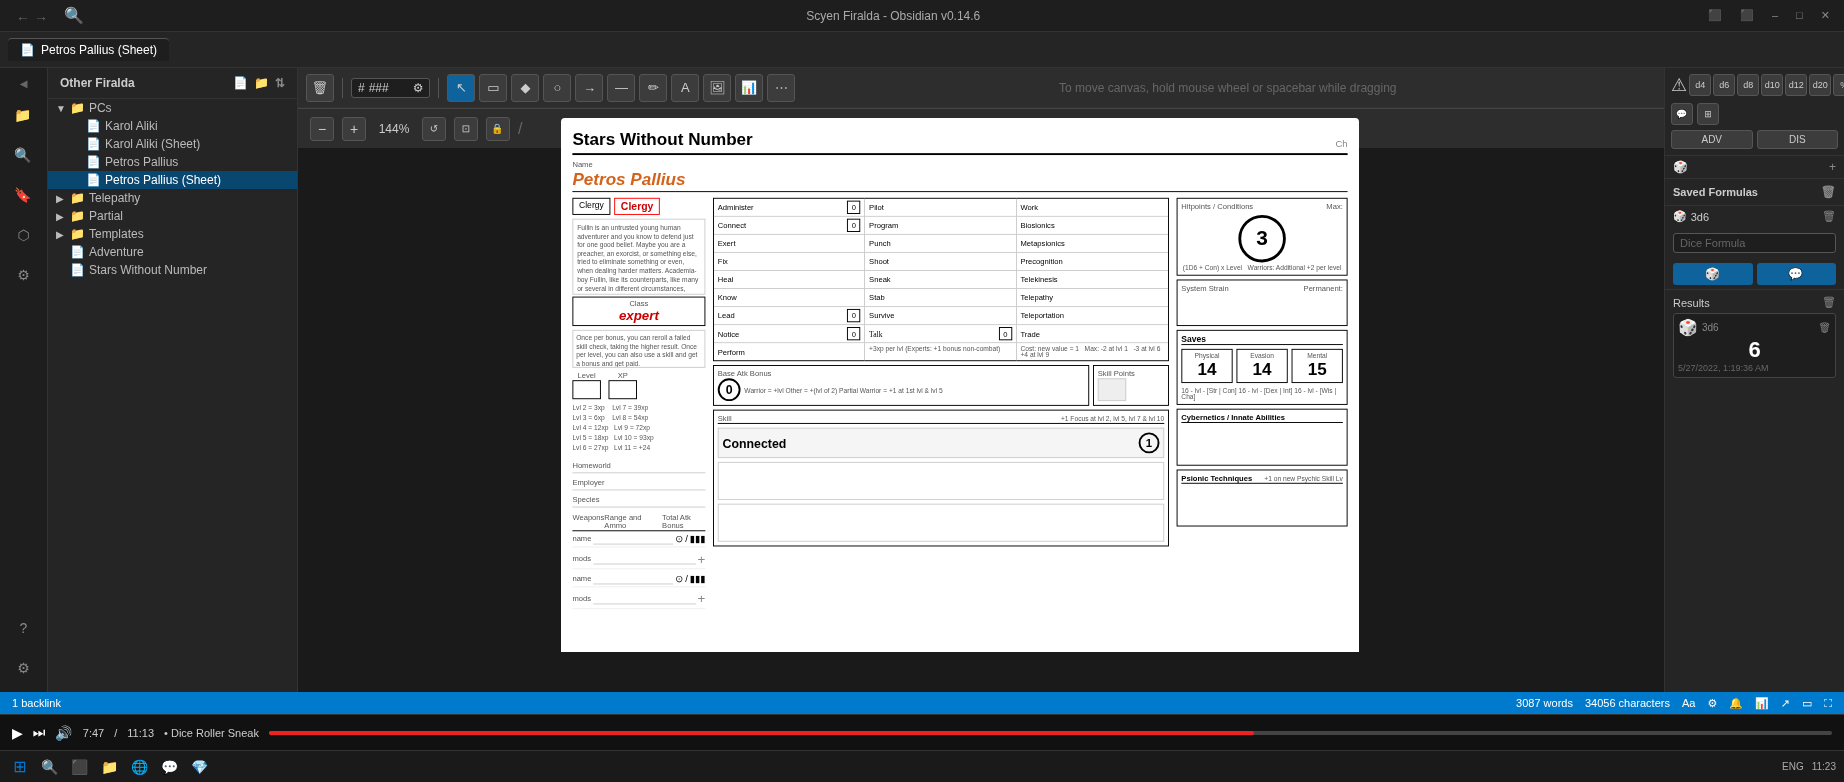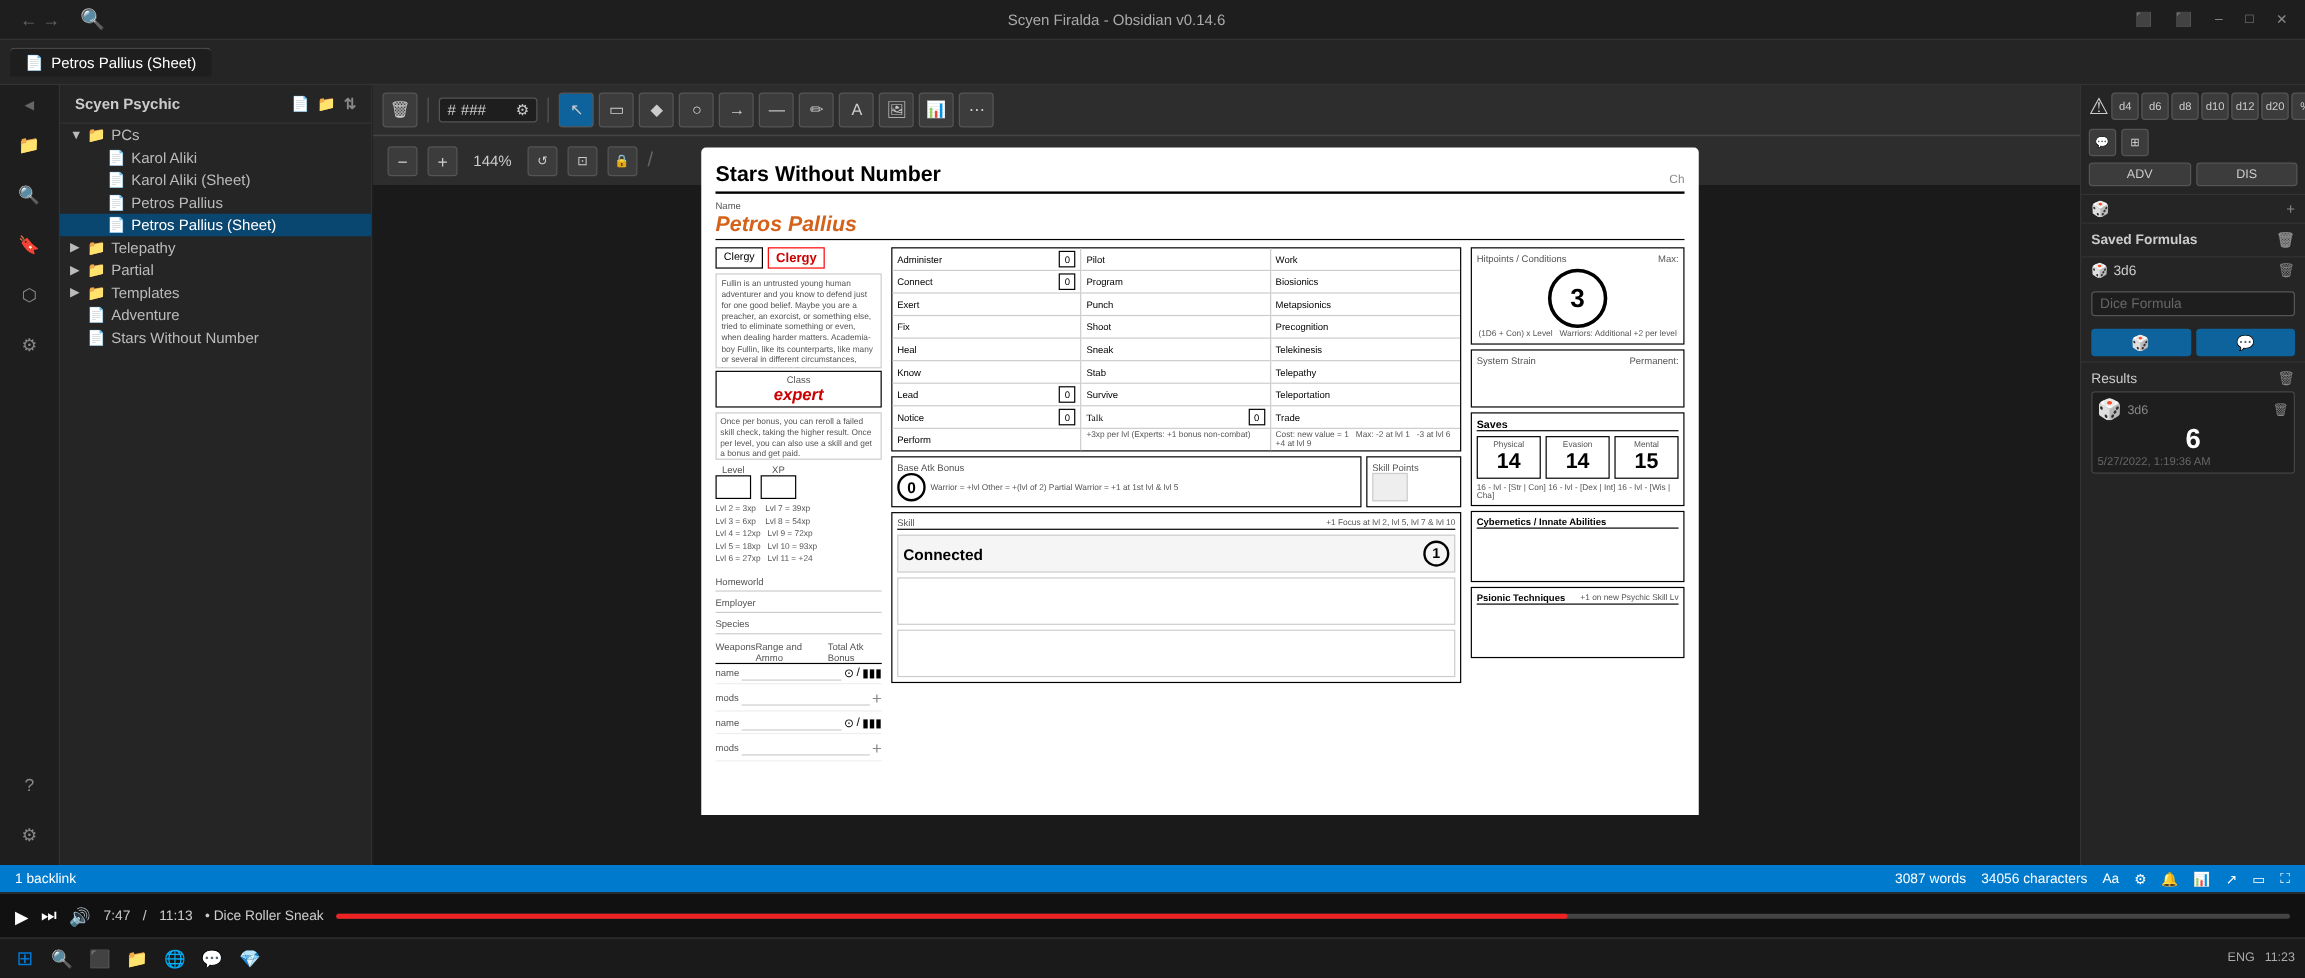--- a/index.html
+++ b/index.html
@@ -362,21 +362,21 @@
     <div class="ribbon-icon">🔍</div>
     <div class="ribbon-icon">🔖</div>
     <div class="ribbon-icon">⬡</div>
     <div class="ribbon-icon">⚙</div>
     <div class="ribbon-icon ribbon-bottom">?</div>
     <div class="ribbon-icon">⚙</div>
   </div>
 
   <div class="file-tree">
     <div class="file-tree-header">
-      <span>Scyen Psychic</span>
+      <span>Other Firalda</span>
       <div class="file-tree-icons">
         <span>📄</span>
         <span>📁</span>
         <span>⇅</span>
       </div>
     </div>
 
     <div class="tree-item">
       <span class="tree-arrow">▼</span>
       <span class="tree-icon">📁</span>
@@ -448,20 +448,21 @@
       <div class="toolbar-btn">▭</div>
       <div class="toolbar-btn">◆</div>
       <div class="toolbar-btn">○</div>
       <div class="toolbar-btn">→</div>
       <div class="toolbar-btn">—</div>
       <div class="toolbar-btn">✏</div>
       <div class="toolbar-btn">A</div>
       <div class="toolbar-btn">🖼</div>
       <div class="toolbar-btn">📊</div>
       <div class="toolbar-btn">⋯</div>
+      <div class="canvas-hint">To move canvas, hold mouse wheel or spacebar while dragging</div>
     </div>
 
     <div class="canvas-area">
       <div class="char-sheet-container">
         <div class="char-sheet" style="display:flex;flex-direction:column;gap:0;">
 
           <div style="display:flex;justify-content:space-between;align-items:flex-end;border-bottom:2px solid #000;margin-bottom:6px;padding-bottom:4px;">
             <div class="sheet-title" style="border:none;margin:0;padding:0;font-size:18px;">Stars Without Number</div>
             <div style="font-size:10px;color:#888;">Ch</div>
           </div>

